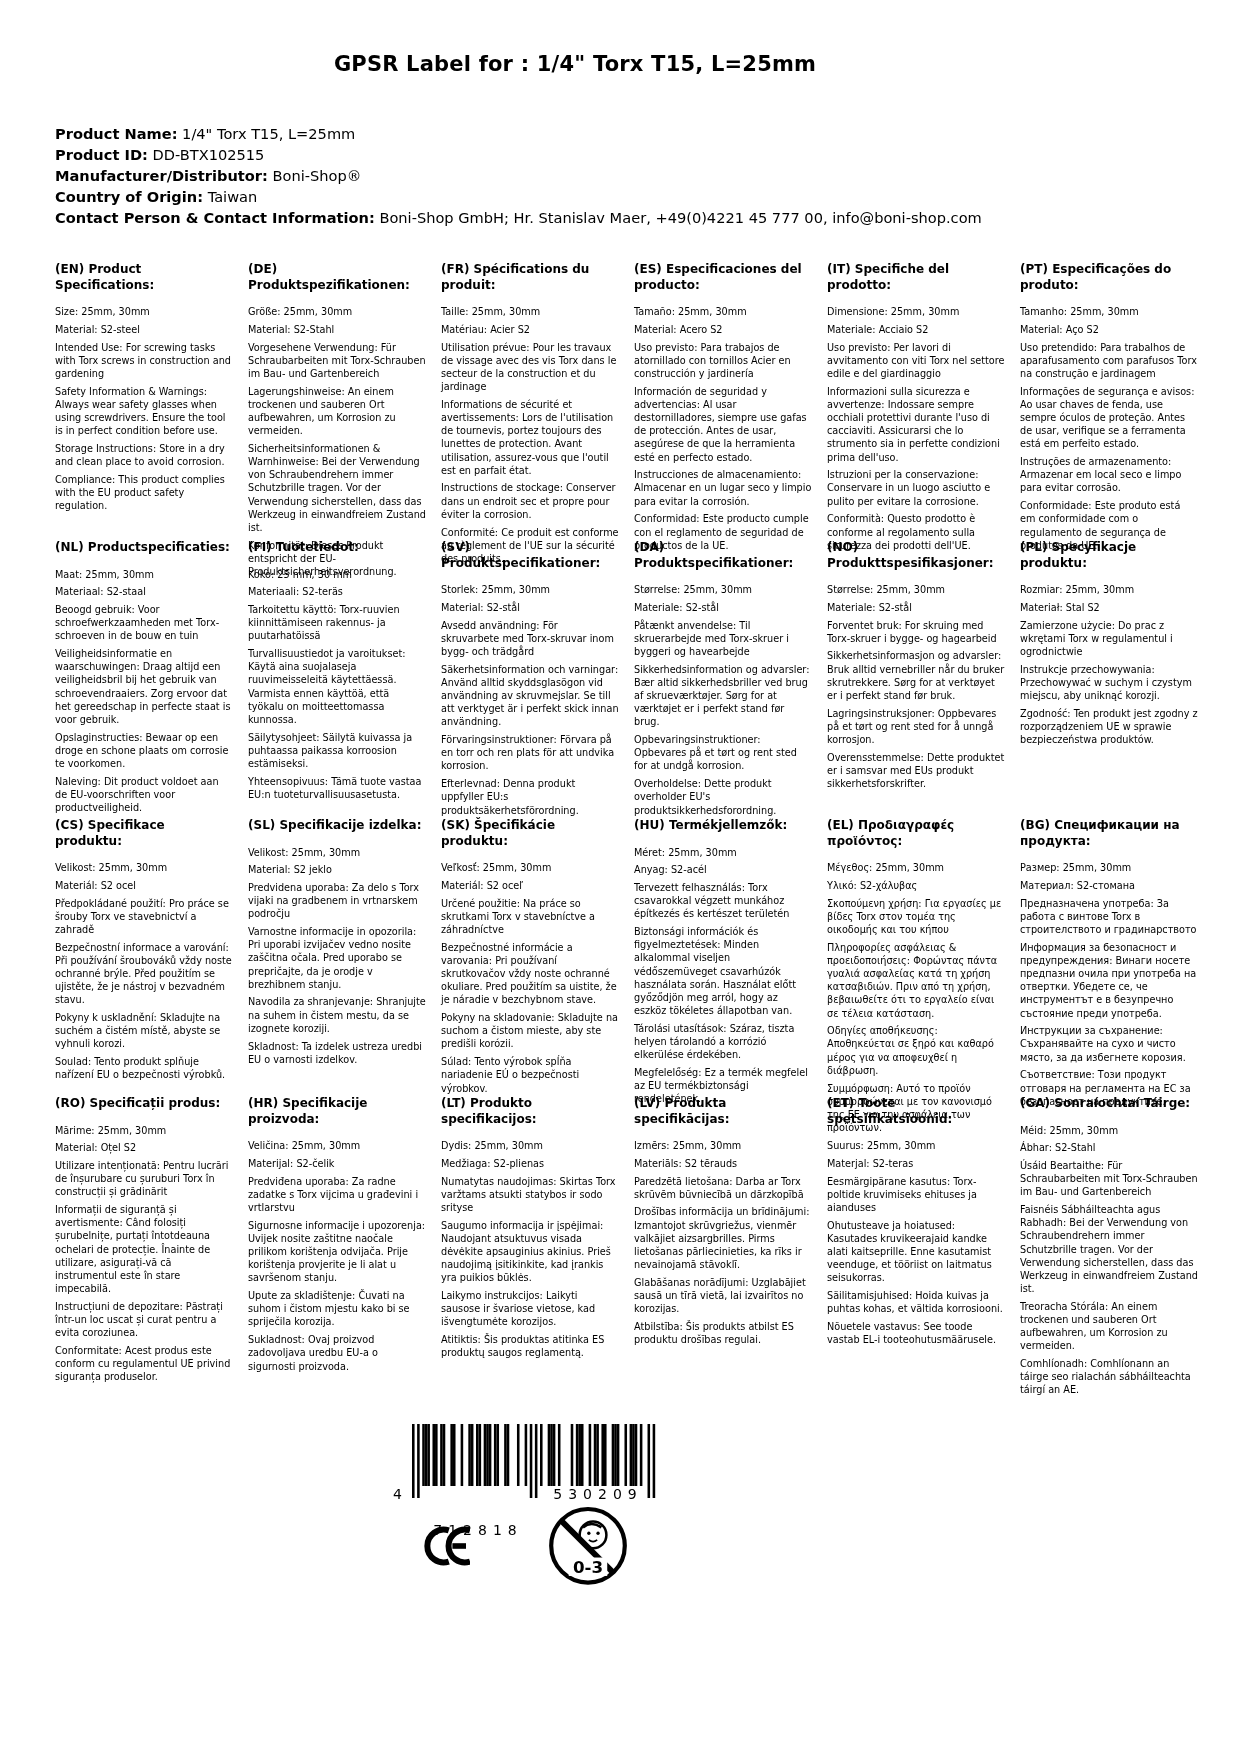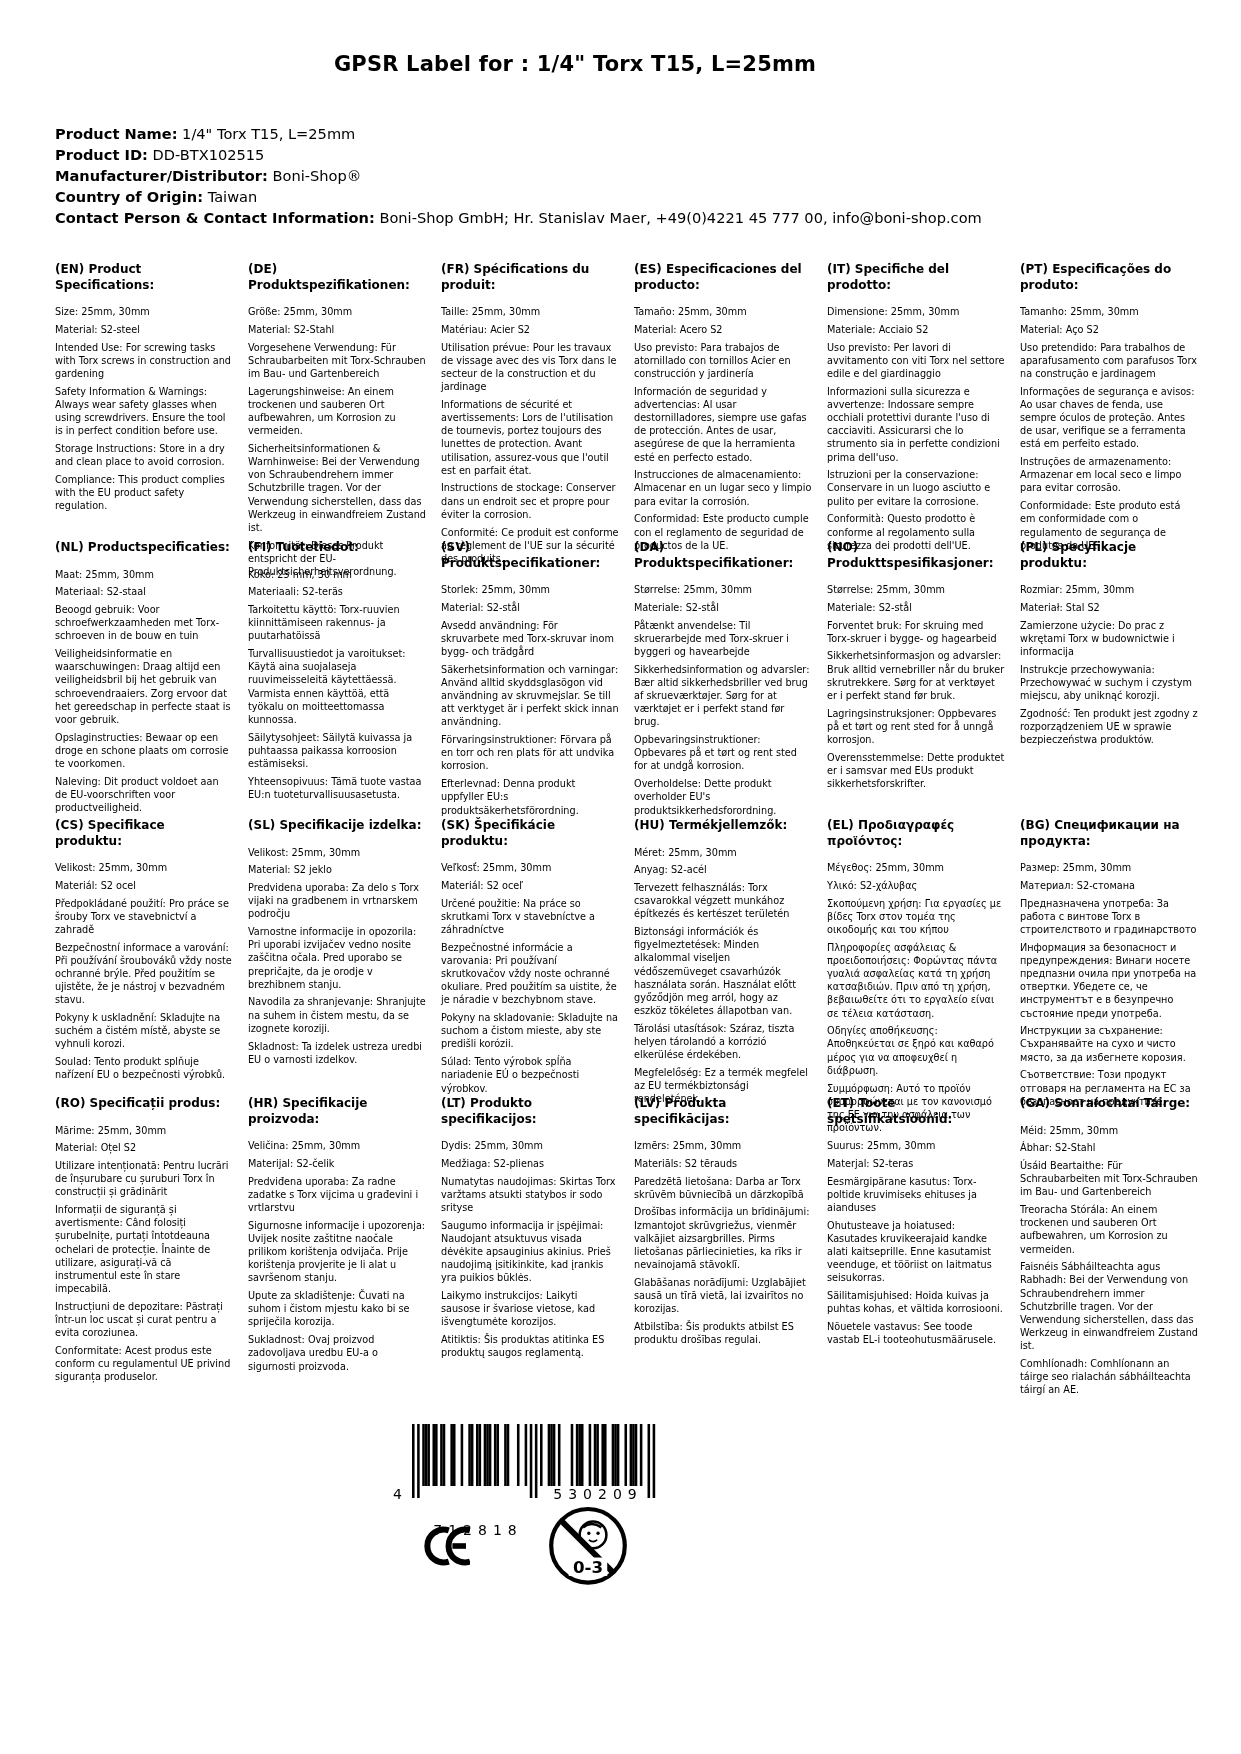--- a/index.html
+++ b/index.html
@@ -152,21 +152,21 @@
         <p>Forventet bruk: For skruing med Torx-skruer i bygge- og hagearbeid</p>
         <p>Sikkerhetsinformasjon og advarsler: Bruk alltid vernebriller når du bruker skrutrekkere. Sørg for at verktøyet er i perfekt stand før bruk.</p>
         <p>Lagringsinstruksjoner: Oppbevares på et tørt og rent sted for å unngå korrosjon.</p>
         <p>Overensstemmelse: Dette produktet er i samsvar med EUs produkt sikkerhetsforskrifter.</p>
       </article>
 
   <article class="spec-block">
     <h3 class="spec-heading">(PL) Specyfikacje produktu:</h3>
   <p class="first">Rozmiar: 25mm, 30mm</p>
         <p>Materiał: Stal S2</p>
-        <p>Zamierzone użycie: Do prac z wkrętami Torx w budownictwie i informacija</p>
+        <p>Zamierzone użycie: Do prac z wkrętami Torx w regulamentul i ogrodnictwie</p>
         <p>Instrukcje przechowywania: Przechowywać w suchym i czystym miejscu, aby uniknąć korozji.</p>
         <p>Zgodność: Ten produkt jest zgodny z rozporządzeniem UE w sprawie bezpieczeństwa produktów.</p>
       </article>
 
   <article class="spec-block">
     <h3 class="spec-heading">(CS) Specifikace produktu:</h3>
   <p class="first">Velikost: 25mm, 30mm</p>
         <p>Materiál: S2 ocel</p>
         <p>Předpokládané použití: Pro práce se šrouby Torx ve stavebnictví a zahradě</p>
         <p>Bezpečnostní informace a varování: Při používání šroubováků vždy noste ochranné brýle. Před použitím se ujistěte, že je nástroj v bezvadném stavu.</p>
@@ -272,22 +272,22 @@
         <p>Ohutusteave ja hoiatused: Kasutades kruvikeerajaid kandke alati kaitseprille. Enne kasutamist veenduge, et tööriist on laitmatus seisukorras.</p>
         <p>Säilitamisjuhised: Hoida kuivas ja puhtas kohas, et vältida korrosiooni.</p>
         <p>Nõuetele vastavus: See toode vastab EL-i tooteohutusmäärusele.</p>
       </article>
 
   <article class="spec-block">
     <h3 class="spec-heading">(GA) Sonraíochtaí Táirge:</h3>
   <p class="first">Méid: 25mm, 30mm</p>
         <p>Ábhar: S2-Stahl</p>
         <p>Úsáid Beartaithe: Für Schraubarbeiten mit Torx-Schrauben im Bau- und Gartenbereich</p>
+        <p>Faisnéis Sábháilteachta agus Rabhadh: Bei der Verwendung von Schraubendrehern immer Schutzbrille tragen. Vor der Verwendung sicherstellen, dass das Werkzeug in einwandfreiem Zustand ist.</p>
         <p>Treoracha Stórála: An einem trockenen und sauberen Ort aufbewahren, um Korrosion zu vermeiden.</p>
-        <p>Faisnéis Sábháilteachta agus Rabhadh: Bei der Verwendung von Schraubendrehern immer Schutzbrille tragen. Vor der Verwendung sicherstellen, dass das Werkzeug in einwandfreiem Zustand ist.</p>
         <p>Comhlíonadh: Comhlíonann an táirge seo rialachán sábháilteachta táirgí an AE.</p>
       </article>
 </section>
 
   <div class="barcode">
     <svg id="barcode-svg" width="244" height="74">
         <rect x="0.00" y="0" width="2.56" height="74" fill="#000"></rect>
         <rect x="5.12" y="0" width="2.56" height="74" fill="#000"></rect>
         <rect x="10.24" y="0" width="2.56" height="62" fill="#000"></rect>
         <rect x="12.80" y="0" width="2.56" height="62" fill="#000"></rect>

